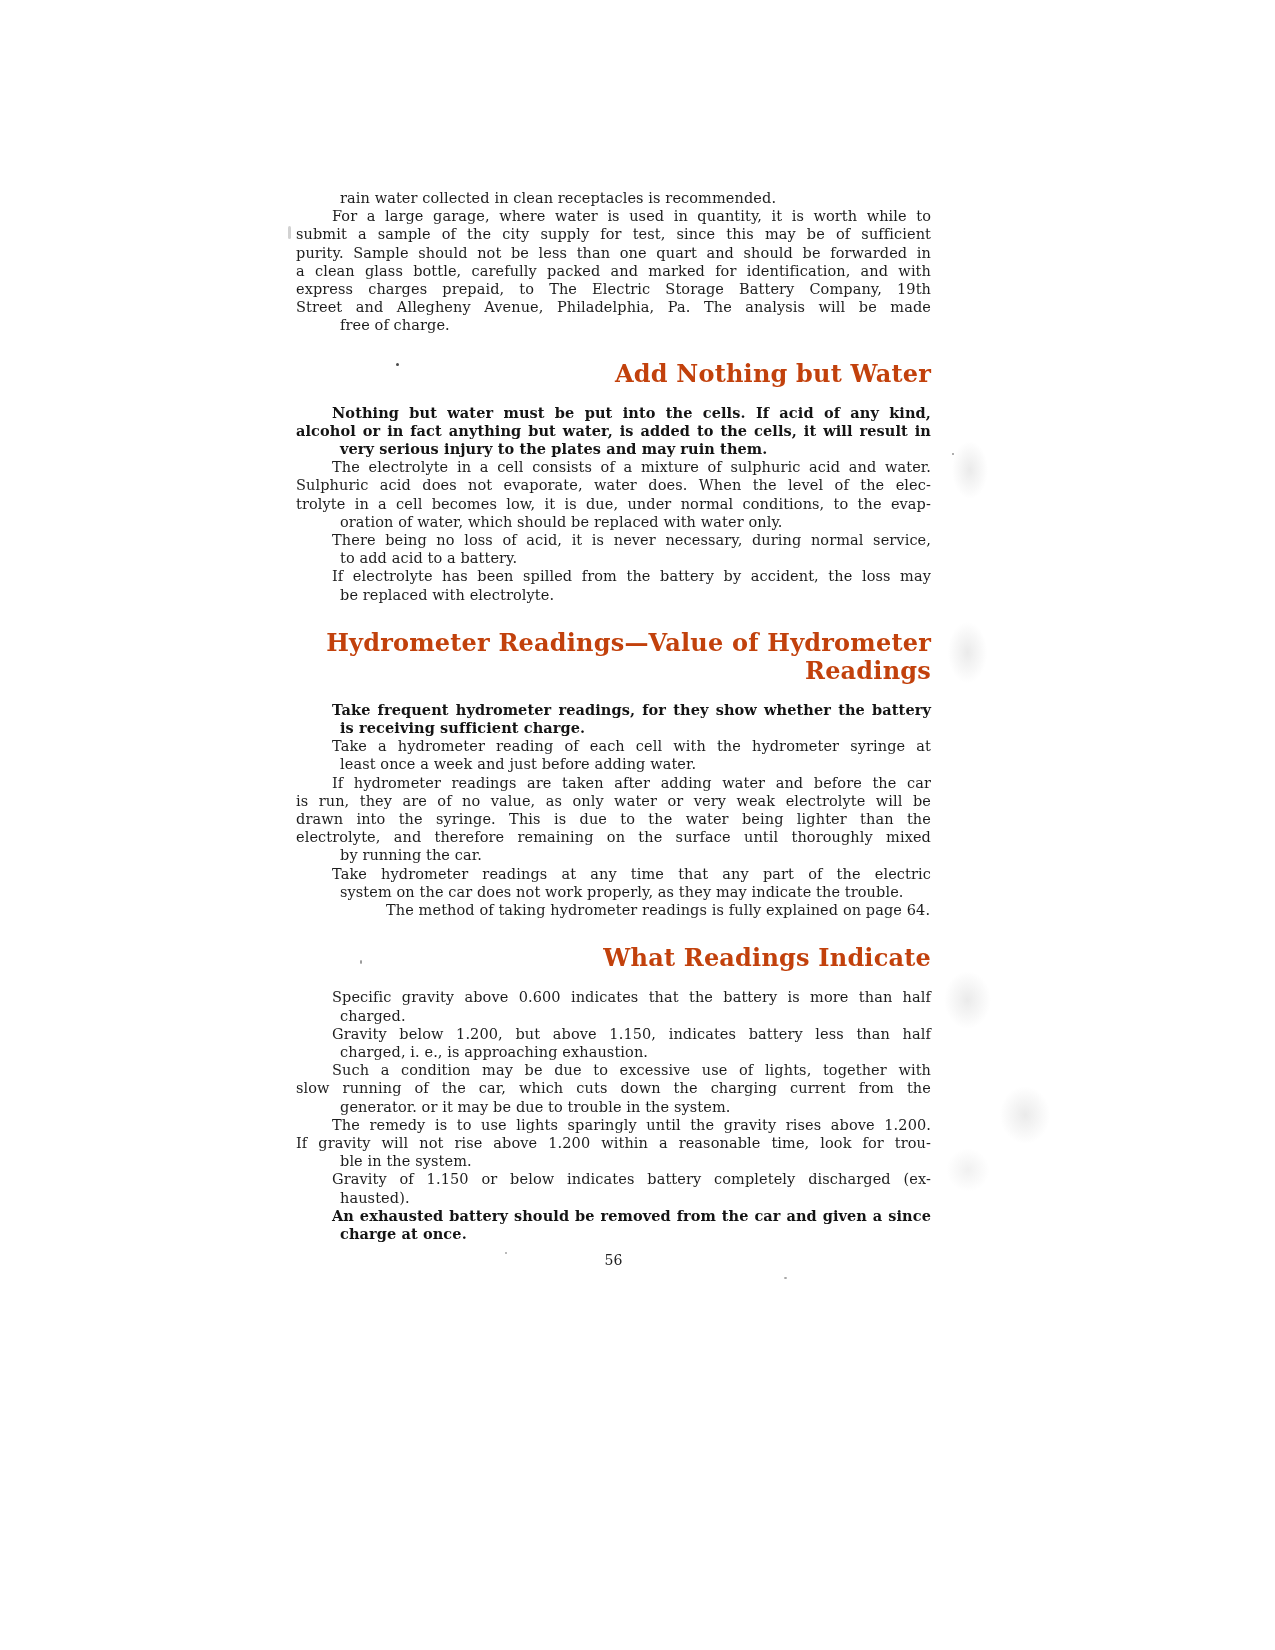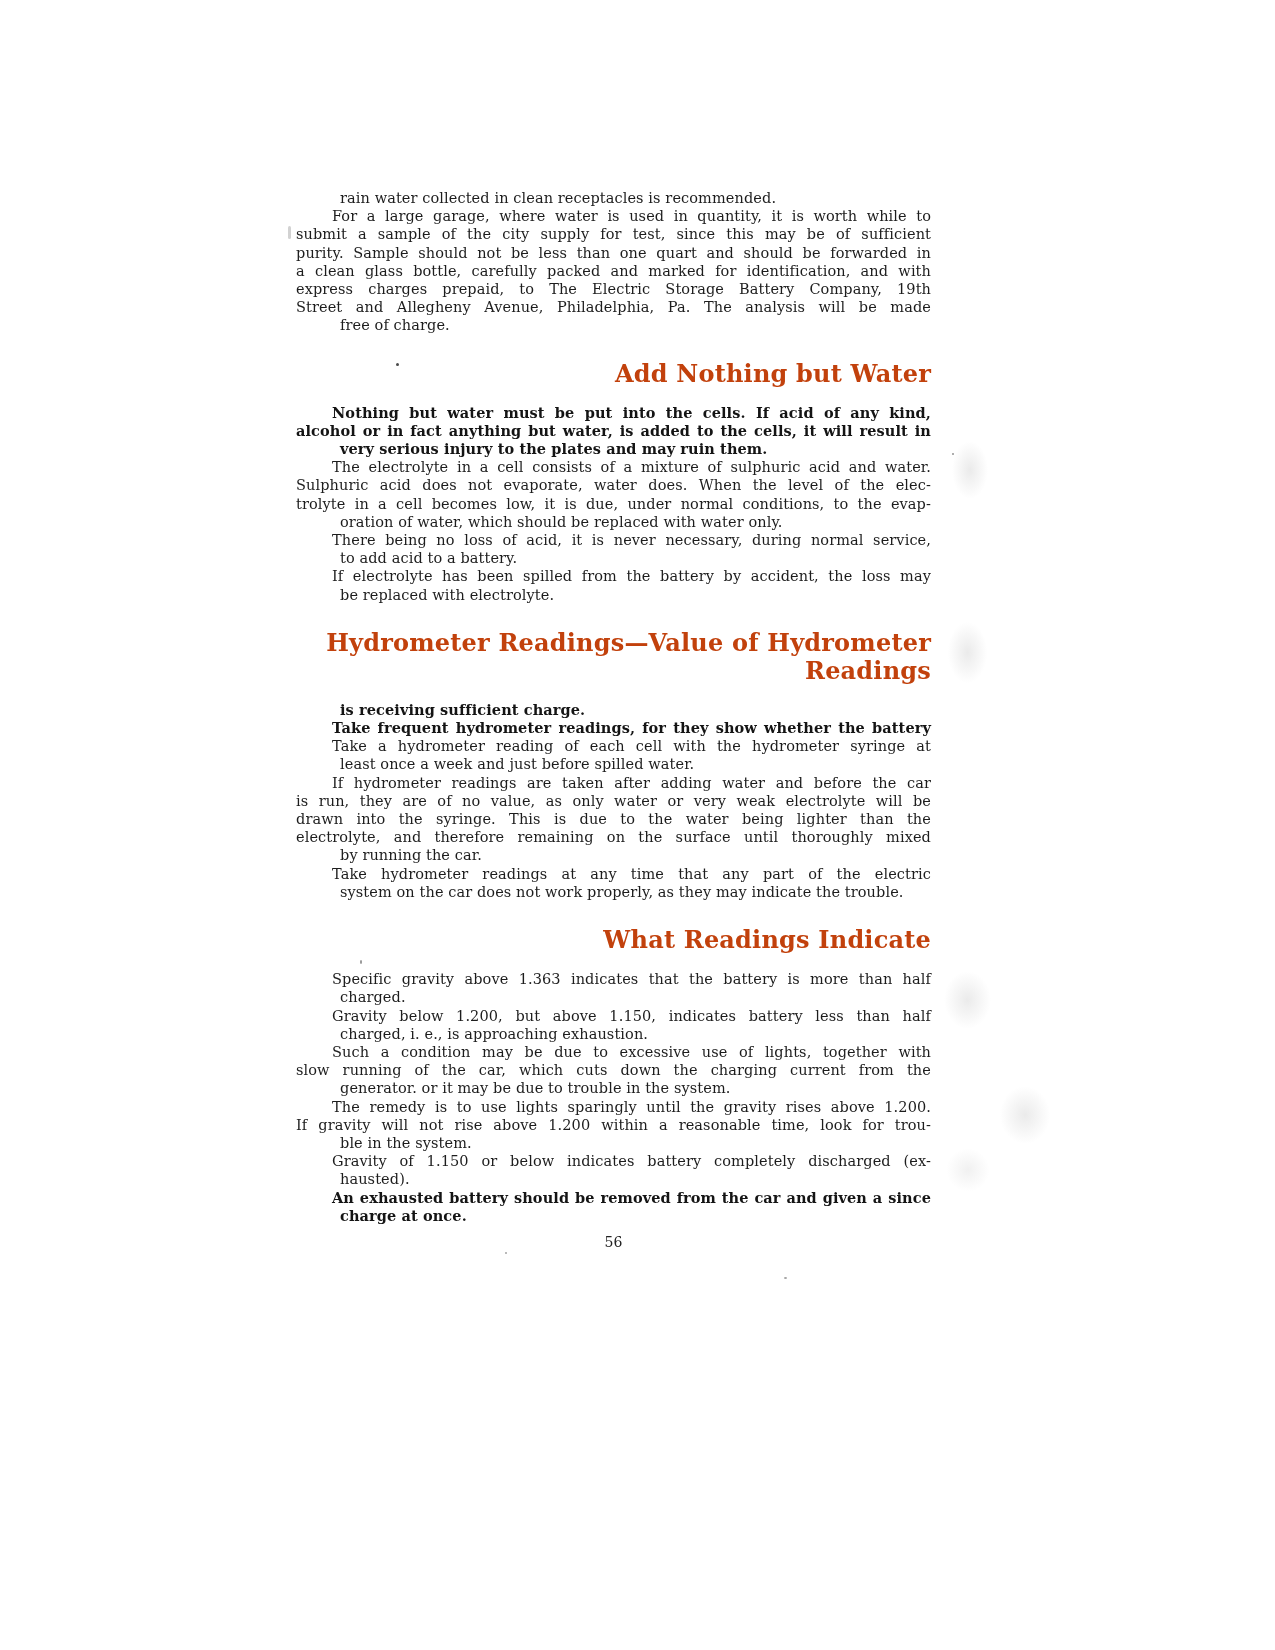--- a/index.html
+++ b/index.html
@@ -117,41 +117,44 @@
       <div class="para">
         <div class="line ind1">There being no loss of acid, it is never necessary, during normal service,</div>
         <div class="line last">to add acid to a battery.</div>
       </div>
       <div class="para">
         <div class="line ind1">If electrolyte has been spilled from the battery by accident, the loss may</div>
         <div class="line last">be replaced with electrolyte.</div>
       </div>
       <div class="heading">Hydrometer Readings—Value of Hydrometer Readings</div>
       <div class="para bold">
+        <div class="line ind1">Take frequent hydrometer readings, for they show whether the battery</div>
         <div class="line last">is receiving sufficient charge.</div>
-        <div class="line ind1">Take frequent hydrometer readings, for they show whether the battery</div>
       </div>
       <div class="para">
         <div class="line ind1">Take a hydrometer reading of each cell with the hydrometer syringe at</div>
-        <div class="line last">least once a week and just before spilled water.</div>
+        <div class="line last">least once a week and just before adding water.</div>
       </div>
       <div class="para">
         <div class="line ind1">If hydrometer readings are taken after adding water and before the car</div>
         <div class="line">is run, they are of no value, as only water or very weak electrolyte will be</div>
         <div class="line">drawn into the syringe. This is due to the water being lighter than the</div>
         <div class="line">electrolyte, and therefore remaining on the surface until thoroughly mixed</div>
         <div class="line last">by running the car.</div>
       </div>
       <div class="para">
         <div class="line ind1">Take hydrometer readings at any time that any part of the electric</div>
         <div class="line last">system on the car does not work properly, as they may indicate the trouble.</div>
       </div>
+      <div class="para">
+        <div class="line last ind2">The method of taking hydrometer readings is fully explained on page 64.</div>
+      </div>
       <div class="heading">What Readings Indicate</div>
       <div class="para">
-        <div class="line ind1">Specific gravity above 1.363 indicates that the battery is more than half</div>
+        <div class="line ind1">Specific gravity above 0.600 indicates that the battery is more than half</div>
         <div class="line last">charged.</div>
       </div>
       <div class="para">
         <div class="line ind1">Gravity below 1.200, but above 1.150, indicates battery less than half</div>
         <div class="line last">charged, i. e., is approaching exhaustion.</div>
       </div>
       <div class="para">
         <div class="line ind1">Such a condition may be due to excessive use of lights, together with</div>
         <div class="line">slow running of the car, which cuts down the charging current from the</div>
         <div class="line last">generator. or it may be due to trouble in the system.</div>

